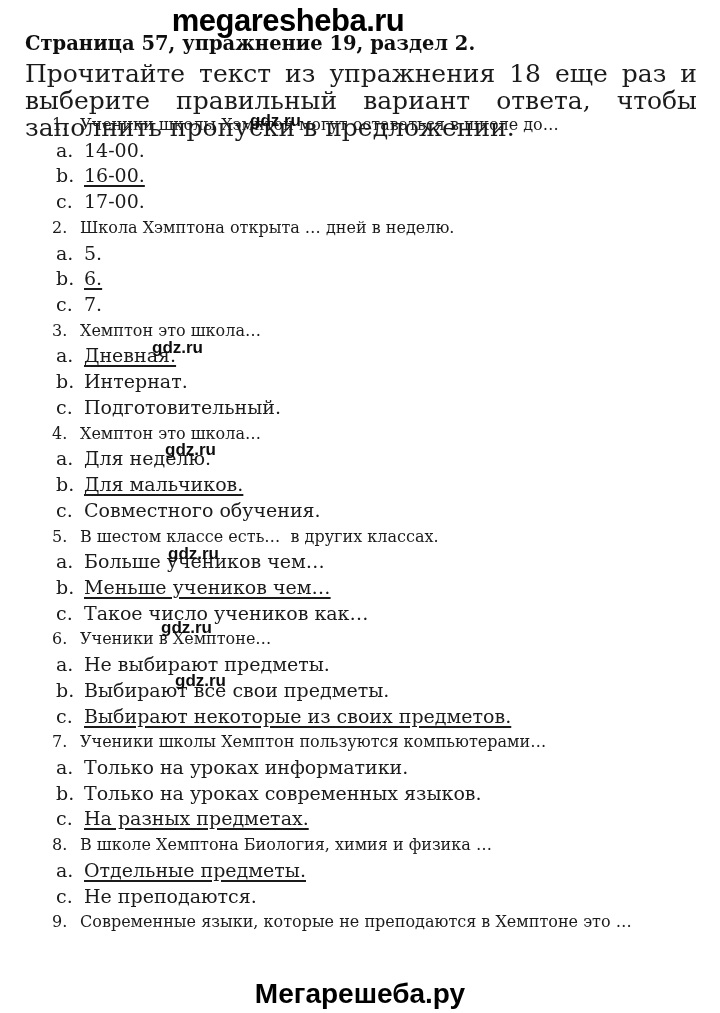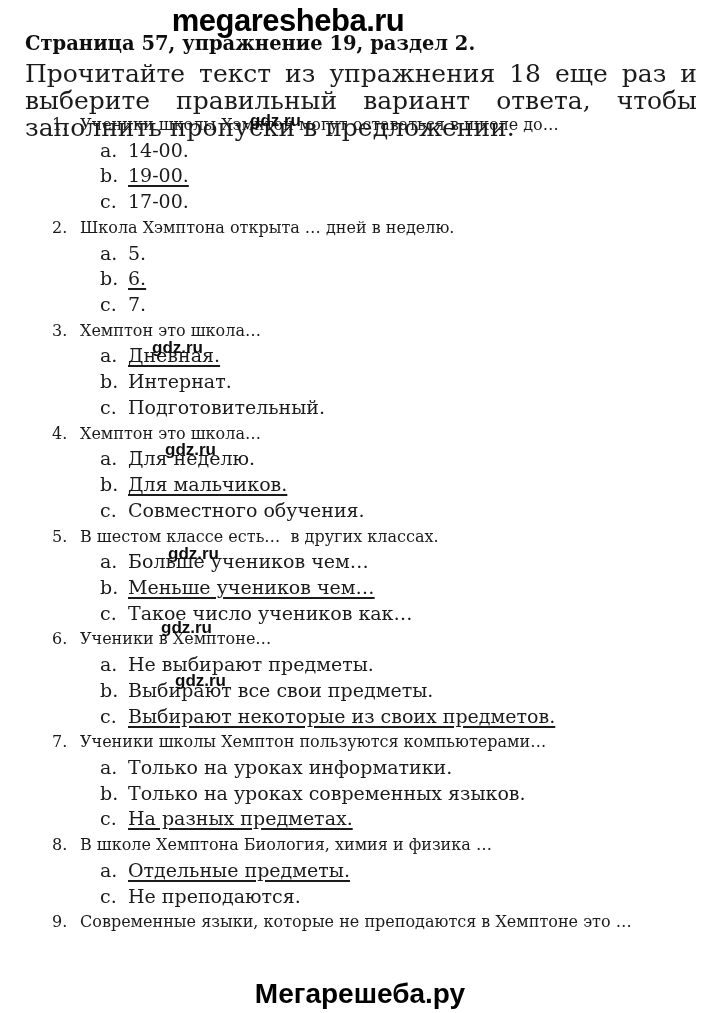--- a/index.html
+++ b/index.html
@@ -37,21 +37,21 @@
   .q-row {
     height:25.72px; line-height:25.72px;
     padding-left:42px;
     font-size:16px;
     white-space:nowrap;
     margin-left:10px;
   }
   .q-num { display:inline-block; width:28px; }
   .opt-row {
     height:25.72px; line-height:25.72px;
-    padding-left:100px;
+    padding-left:56px;
     font-size:19px;
     white-space:nowrap;
   }
   .opt-letter { display:inline-block; width:28px; }
   .opt-text.underlined {
     text-decoration:underline;
     text-decoration-thickness:1.5px;
     text-underline-offset:3px;
   }
   .watermark {
@@ -72,21 +72,21 @@
 </head>
 <body>
 
 <div class="page">
   <div class="site-header">megaresheba.ru</div>
   <div class="page-title">Страница 57, упражнение 19, раздел 2.</div>
   <div class="intro">Прочитайте текст из упражнения 18 еще раз и выберите правильный вариант ответа, чтобы заполнить пропуски в предложении.</div>
   <div class="qlist">
       <div class="q-row"><span class="q-num">1.</span><span class="q-text">Ученики школы Хэмптон могут оставаться в школе до…</span></div>
       <div class="opt-row"><span class="opt-letter">a.</span><span class="opt-text">14-00.</span></div>
-      <div class="opt-row"><span class="opt-letter">b.</span><span class="opt-text underlined">19-00.</span></div>
+      <div class="opt-row"><span class="opt-letter">b.</span><span class="opt-text underlined">16-00.</span></div>
       <div class="opt-row"><span class="opt-letter">c.</span><span class="opt-text">17-00.</span></div>
       <div class="q-row"><span class="q-num">2.</span><span class="q-text">Школа Хэмптона открыта … дней в неделю.</span></div>
       <div class="opt-row"><span class="opt-letter">a.</span><span class="opt-text">5.</span></div>
       <div class="opt-row"><span class="opt-letter">b.</span><span class="opt-text underlined">6.</span></div>
       <div class="opt-row"><span class="opt-letter">c.</span><span class="opt-text">7.</span></div>
       <div class="q-row"><span class="q-num">3.</span><span class="q-text">Хемптон это школа…</span></div>
       <div class="opt-row"><span class="opt-letter">a.</span><span class="opt-text underlined">Дневная.</span></div>
       <div class="opt-row"><span class="opt-letter">b.</span><span class="opt-text">Интернат.</span></div>
       <div class="opt-row"><span class="opt-letter">c.</span><span class="opt-text">Подготовительный.</span></div>
       <div class="q-row"><span class="q-num">4.</span><span class="q-text">Хемптон это школа…</span></div>

